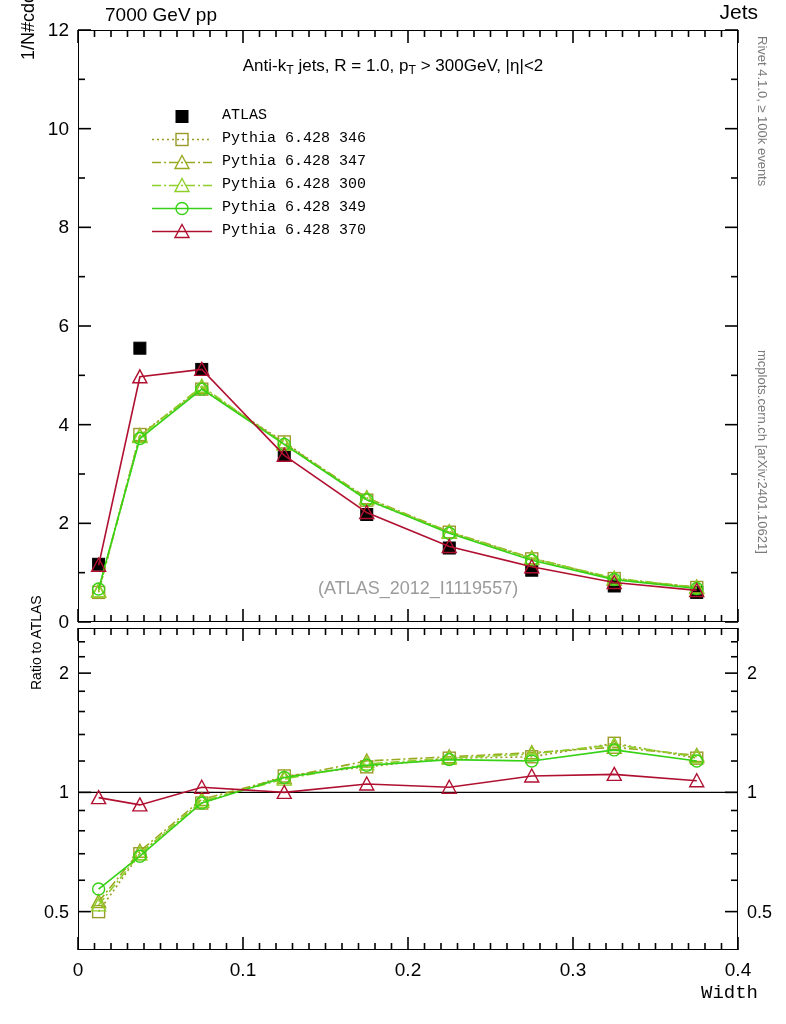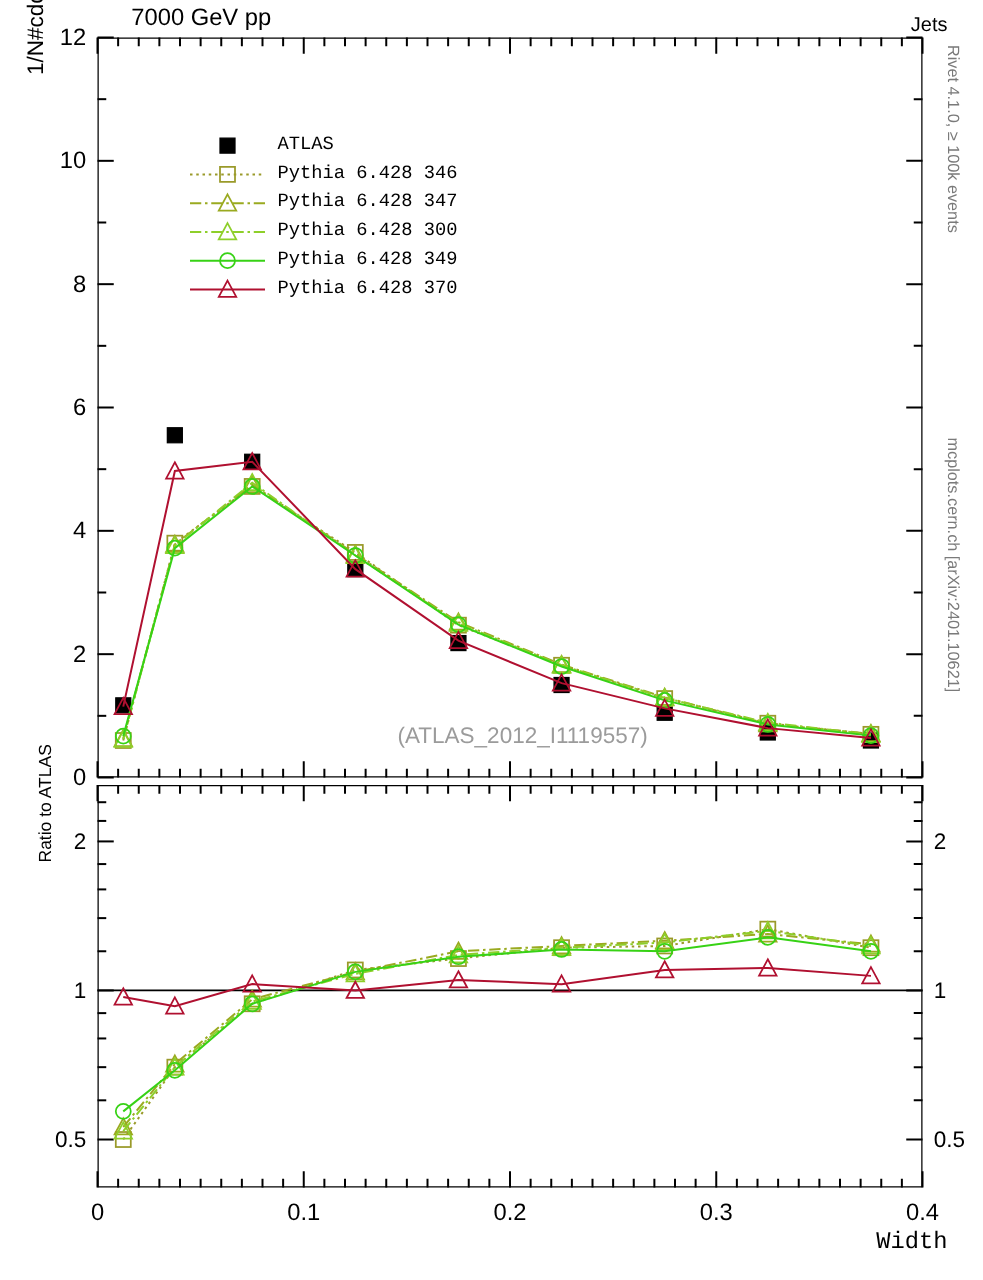--- a/index.html
+++ b/index.html
@@ -4,21 +4,21 @@
 <style>
   html,body{margin:0;padding:0;background:#ffffff;}
   body{width:786px;height:1024px;font-family:"Liberation Sans",sans-serif;color:#000;}
   #root{position:relative;width:786px;height:1024px;overflow:hidden;}
 
   .txt{position:absolute;white-space:nowrap;}
   .vtxt{position:absolute;white-space:nowrap;transform-origin:0 0;}
 
   
   #hdr-left{left:105px;top:4px;font-size:19px;text-align:right;}
-  #hdr-right{right:28px;top:12px;font-size:16px;}
+  #hdr-right{right:28px;top:0;font-size:21px;}
 
   
   .side{color:#7a7a7a;font-size:13px;}
 
   
   #main-frame{position:absolute;left:78px;top:30px;width:660px;height:592px;border:1.6px solid #000;box-sizing:border-box;}
   #ratio-frame{position:absolute;left:78px;top:628px;width:660px;height:322px;border:1.6px solid #000;box-sizing:border-box;}
 
   #legend{position:absolute;left:150px;top:105px;font-size:15px;}
   .leg-row{position:relative;height:23px;}
@@ -43,20 +43,23 @@
   <div class="txt" id="hdr-left">7000 GeV pp</div>
   <div class="txt" id="hdr-right">Jets</div>
 
   <div class="vtxt side" style="left:770px;top:36px;transform:rotate(90deg);">Rivet 4.1.0, ≥ 100k events</div>
   <div class="vtxt side" style="left:770px;top:350px;transform:rotate(90deg);">mcplots.cern.ch [arXiv:2401.10621]</div>
 
   <div id="main-frame"></div>
 
   <div id="ylabel-main">1/N#cdot dN/dW</div>
 
+  <div id="plot-title">
+    <span>Anti-k</span><span class="sub">T</span><span> jets, R = 1.0, p</span><span class="sub">T</span><span> &gt; 300GeV, |η|&lt;2</span>
+  </div>
 
   <div id="watermark">(ATLAS_2012_I1119557)</div>
 
   <svg id="main-svg" width="786" height="1024">
       <line x1="78" y1="622" x2="91" y2="622" stroke="#000" stroke-width="1.6"></line>
       <line x1="725" y1="622" x2="738" y2="622" stroke="#000" stroke-width="1.6"></line>
       <text x="69" y="628" font-size="19" font-family="Liberation Sans, sans-serif" fill="#000" text-anchor="end">0</text>
       <line x1="78" y1="523.3333333333334" x2="91" y2="523.3333333333334" stroke="#000" stroke-width="1.6"></line>
       <line x1="725" y1="523.3333333333334" x2="738" y2="523.3333333333334" stroke="#000" stroke-width="1.6"></line>
       <text x="69" y="529.3333333333334" font-size="19" font-family="Liberation Sans, sans-serif" fill="#000" text-anchor="end">2</text>

